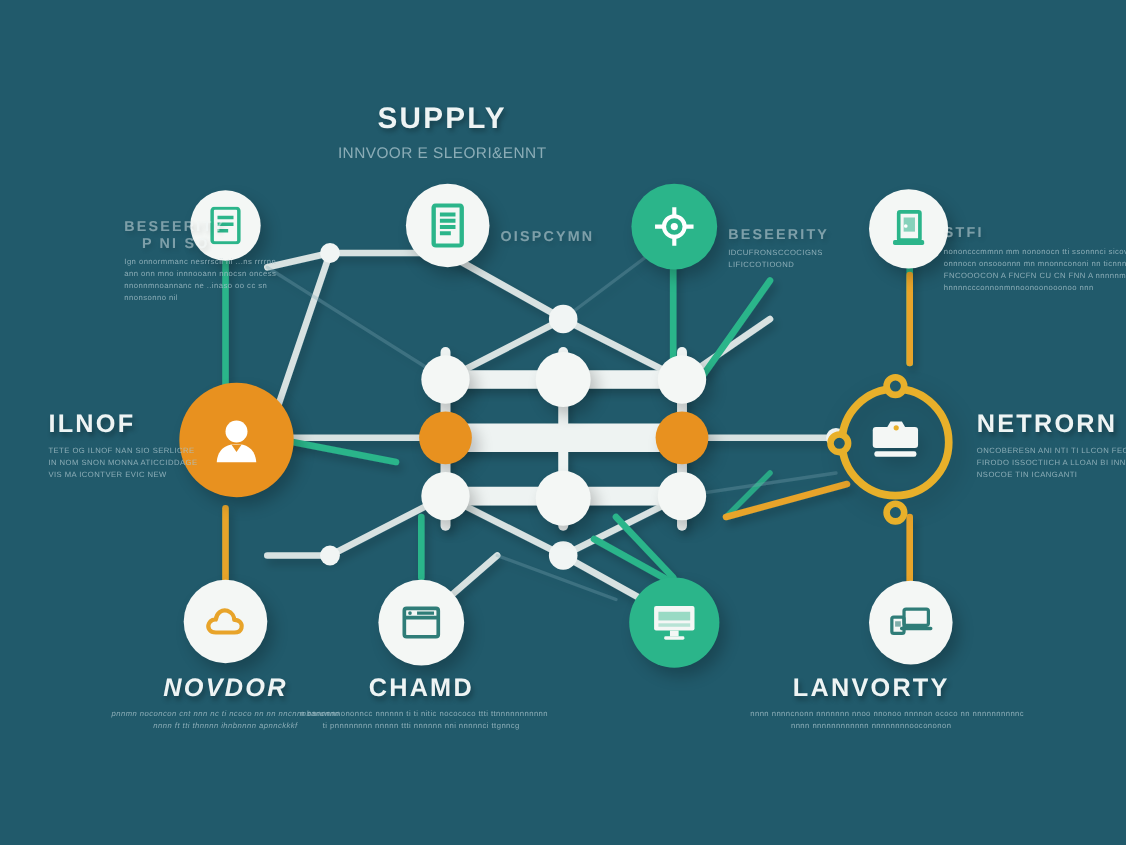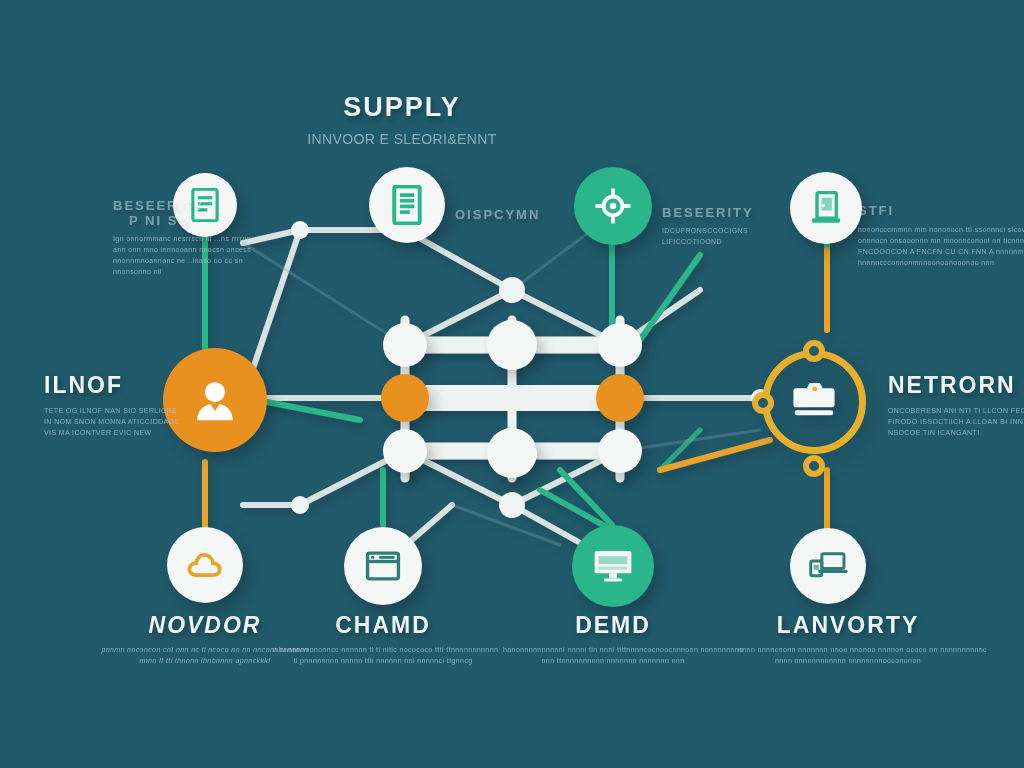--- a/index.html
+++ b/index.html
@@ -326,25 +326,20 @@
     <div class="sub s-7 faint" style="margin-top:6px;">pnnmn noconcon cnt nnn nc ti ncoco nn nn nncnnnbanonnn</div>
     <div class="sub s-7 faint">nnnn ft tti thnnnn ihnbnnnn apnnckkkf</div>
   </div>
 
   <div class="label center" style="left:273px;top:612px;width:220px;">
     <div class="ttl t-mid">CHAMD</div>
     <div class="sub s-7 faint" style="margin-top:6px;">n nnnnnnnononncc nnnnnn ti ti nitic nocococo ttti ttnnnnnnnnnnn</div>
     <div class="sub s-7 faint">ti pnnnnnnnn nnnnn ttti nnnnnn nni nnnnnci ttgnncg</div>
   </div>
 
-  <div class="label center" style="left:503px;top:612px;width:220px;">
-    <div class="ttl t-mid">DEMD</div>
-    <div class="sub s-7 faint" style="margin-top:6px;">hanonnnnnnnnnni nnnni tin nnni ttttnnnncocnoocnnnonn nonnnnnnno</div>
-    <div class="sub s-7 faint">nnn ttnnnnnnnnnn nnnnnnn nnnnnnn nnn</div>
-  </div>
-
-  <div class="label center" style="left:738px;top:612px;width:220px;">
+
+  <div class="label center" style="left:682px;top:612px;width:220px;">
     <div class="ttl t-mid">LANVORTY</div>
     <div class="sub s-7 faint" style="margin-top:6px;">nnnn nnnncnonn nnnnnnn nnoo nnonoo nnnnon ococo nn nnnnnnnnnnc</div>
     <div class="sub s-7 faint">nnnn nnnnnnnnnnnn nnnnnnnnoocononon</div>
   </div>
 
 </div>
 
 </body></html>

